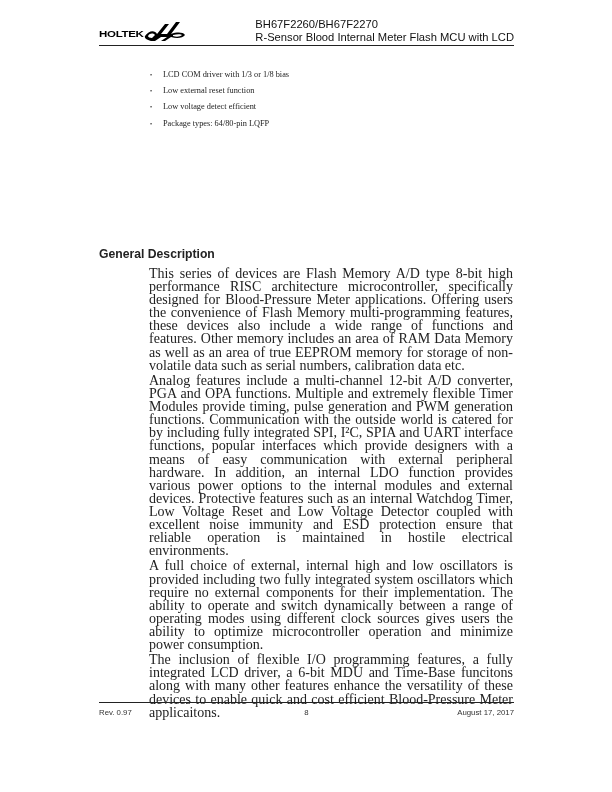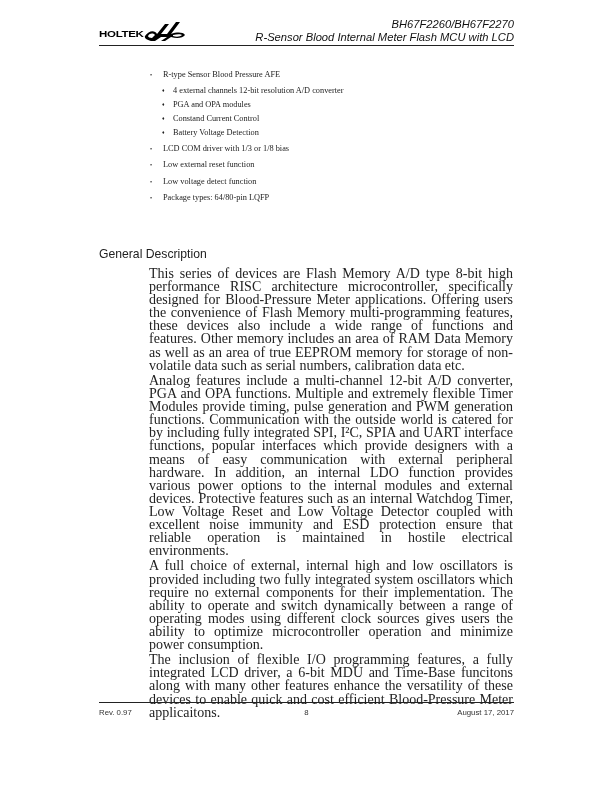--- a/index.html
+++ b/index.html
@@ -1,32 +1,32 @@
 <!DOCTYPE html>
 <html><head>
 <meta charset="utf-8">
 <style>
   html, body { margin:0; padding:0; background:#ffffff; }
   body { width:612px; height:792px; position:relative; overflow:hidden; color:#111; }
   .header { position:absolute; left:99px; top:14px; width:415px; height:30px; }
   .logo { position:absolute; left:0; top:6px; width:90px; height:22px; }
   .logo-text { position:absolute; left:0; top:8px; font-family:"Liberation Sans", sans-serif; font-weight:bold; font-size:11.5px; letter-spacing:-0.3px; color:#000; transform:scaleY(0.85); transform-origin:left top; }
   .logo-mark { position:absolute; left:44px; top:0; width:44px; height:22px; }
-  .doc-title { position:absolute; right:0; top:4px; text-align:right; font-family:"Liberation Sans", sans-serif; font-style:italic; font-size:11.2px; line-height:12.5px; color:#111; }
+  .doc-title { position:absolute; right:0; top:4px; text-align:left; font-family:"Liberation Sans", sans-serif; font-size:11.2px; line-height:12.5px; color:#111; }
   .header-rule { position:absolute; left:99px; top:45px; width:415px; height:0; border-top:1px solid #222; }
 
   .features { position:absolute; left:150px; top:68px; width:370px; font-family:"Liberation Serif", serif; font-size:8.3px; color:#222; }
   .features ul { list-style:none; margin:0; padding:0; }
   .feat { position:relative; padding-left:13px; line-height:14.2px; height:14px; margin-bottom:2.2px; }
   .feat::before { content:"•"; position:absolute; left:0; top:0; font-size:6px; }
   .subfeat { position:relative; padding-left:23px; line-height:14px; height:14px; }
   .subfeat::before { content:"♦"; position:absolute; left:12px; top:0; font-size:5px; }
   .feat-group { margin-bottom:2px; }
 
-  .section-title { position:absolute; left:99px; top:247px; font-family:"Liberation Sans", sans-serif; font-weight:normal; font-size:12.2px; color:#222; }
+  .section-title { position:absolute; left:99px; top:247px; font-family:"Liberation Sans", sans-serif; font-weight:bold; font-size:12.2px; color:#222; }
 
   .desc { position:absolute; left:149px; top:267px; width:364px; font-family:"Liberation Serif", serif; font-size:14px; line-height:13.1px; color:#222; text-align:justify; }
   .desc p { margin:0 0 2.2px 0; }
 
   .footer-rule { position:absolute; left:99px; top:702px; width:415px; height:0; border-top:1px solid #222; }
   .footer { position:absolute; left:99px; top:708px; width:415px; font-family:"Liberation Sans", sans-serif; font-size:7.8px; color:#333; }
   .footer .rev { position:absolute; left:0; top:0; }
   .footer .page { position:absolute; left:0; width:100%; text-align:center; top:0; }
   .footer .date { position:absolute; right:0; top:0;margin-left:33px; }
 </style>
@@ -44,30 +44,23 @@
   </div>
   <div class="doc-title">
     <div>BH67F2260/BH67F2270</div>
     <div>R-Sensor Blood Internal Meter Flash MCU with LCD</div>
   </div>
 </div>
 <div class="header-rule"></div>
 
 <div class="features">
   <ul>
-    <li class="feat-group">
-      <div class="feat">R-type Sensor Blood Pressure AFE</div>
-      <div class="subfeat">4 external channels 12-bit resolution A/D converter</div>
-      <div class="subfeat">PGA and OPA modules</div>
-      <div class="subfeat">Constand Current Control</div>
-      <div class="subfeat">Battery Voltage Detection</div>
-    </li>
     <li class="feat">LCD COM driver with 1/3 or 1/8 bias</li>
     <li class="feat">Low external reset function</li>
-    <li class="feat">Low voltage detect function</li>
+    <li class="feat">Low voltage detect efficient</li>
     <li class="feat">Package types: 64/80-pin LQFP</li>
   </ul>
 </div>
 
 <h2 class="section-title" style="margin:0;">General Description</h2>
 
 <div class="desc">
   <p>This series of devices are Flash Memory A/D type 8-bit high performance RISC architecture microcontroller, specifically designed for Blood-Pressure Meter applications. Offering users the convenience of Flash Memory multi-programming features, these devices also include a wide range of functions and features. Other memory includes an area of RAM Data Memory as well as an area of true EEPROM memory for storage of non-volatile data such as serial numbers, calibration data etc.</p>
   <p>Analog features include a multi-channel 12-bit A/D converter, PGA and OPA functions. Multiple and extremely flexible Timer Modules provide timing, pulse generation and PWM generation functions. Communication with the outside world is catered for by including fully integrated SPI, I²C, SPIA and UART interface functions, popular interfaces which provide designers with a means of easy communication with external peripheral hardware. In addition, an internal LDO function provides various power options to the internal modules and external devices. Protective features such as an internal Watchdog Timer, Low Voltage Reset and Low Voltage Detector coupled with excellent noise immunity and ESD protection ensure that reliable operation is maintained in hostile electrical environments.</p>
   <p>A full choice of external, internal high and low oscillators is provided including two fully integrated system oscillators which require no external components for their implementation. The ability to operate and switch dynamically between a range of operating modes using different clock sources gives users the ability to optimize microcontroller operation and minimize power consumption.</p>

